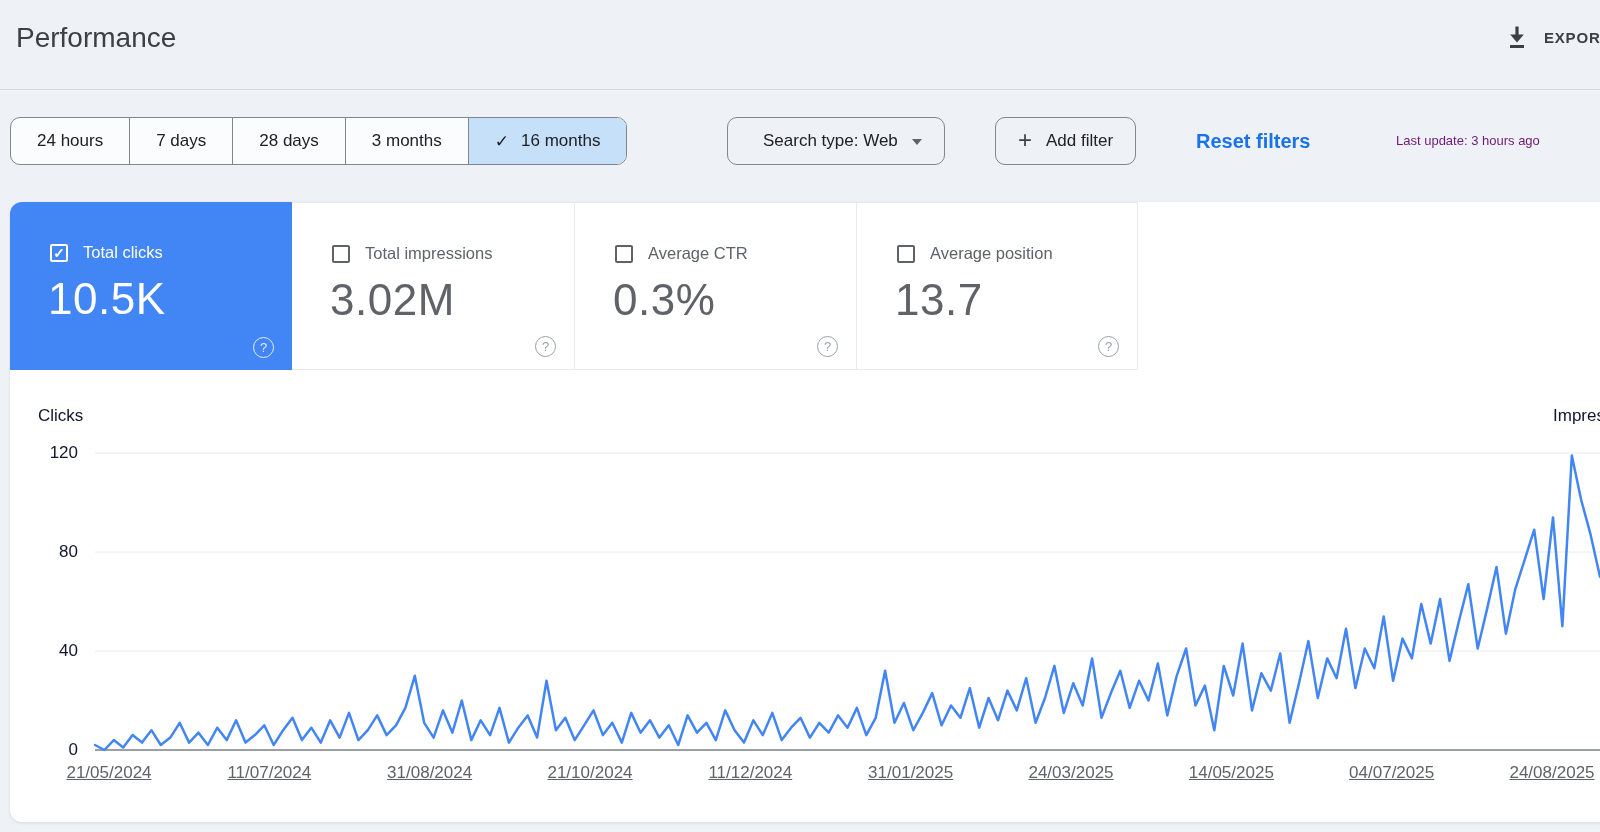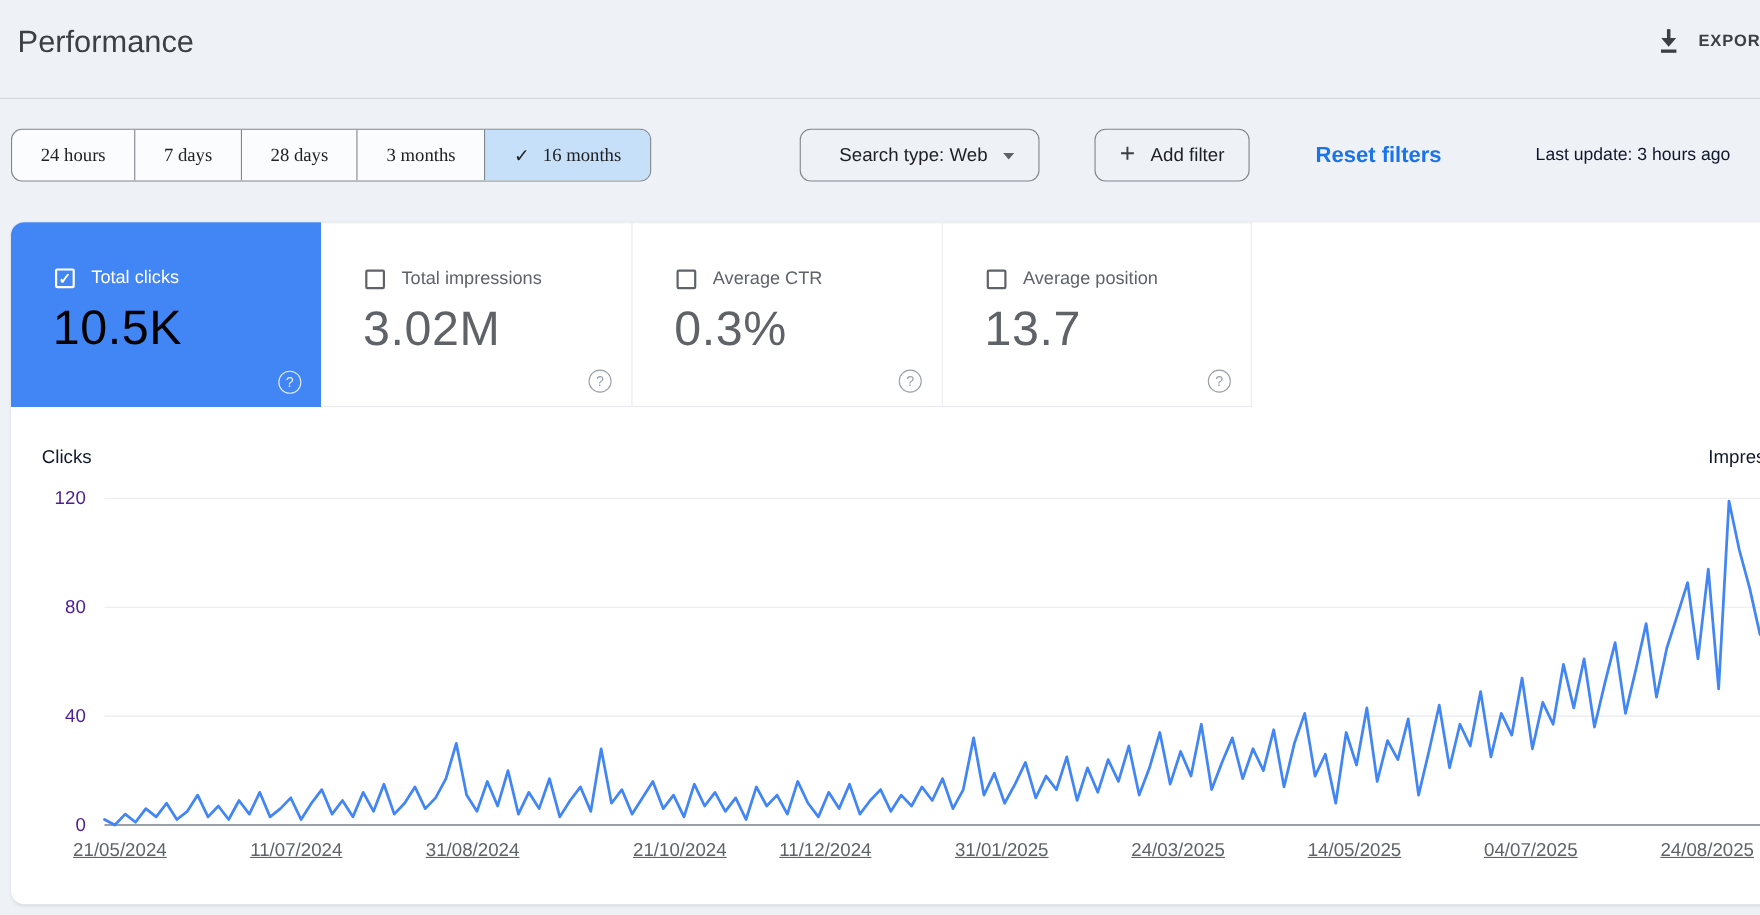--- a/index.html
+++ b/index.html
@@ -14,65 +14,65 @@
   
   .page-title { position:absolute; left:16px; top:22px; font-size:28px; color:#3c4043; }
   .header-divider { position:absolute; left:0; top:89px; width:1600px; height:1px; background:#d6dade; }
   .export { position:absolute; left:1504px; top:24px; display:flex; align-items:center; gap:14px; white-space:nowrap; cursor:pointer; }
   .export-label { font-size:15px; font-weight:bold; letter-spacing:0.8px; color:#3c4043; }
   
   .filter-row { position:absolute; left:0; top:117px; height:48px; width:1600px; }
   .seg-group { position:absolute; left:10px; top:0; display:inline-flex; height:48px;
     border:1px solid #80868b; border-radius:10px; overflow:hidden; background:#fbfcfe; }
   .seg { display:flex; align-items:center; padding:0 26px; font-size:17px; color:#202124;
-    border-left:1px solid #80868b; cursor:pointer;font-family:Liberation Serif, serif; }
+    border-left:1px solid #80868b; cursor:pointer; }
   .seg:first-child { border-left:none; }
   .seg.selected { gap:12px; }
   .seg .check { font-size:17px; color:#202124; }
   .chip { position:absolute; top:0; height:48px; display:flex; align-items:center; gap:14px;
     border:1px solid #80868b; border-radius:10px; padding:0 22px; font-size:17px; color:#202124;
     background:transparent; cursor:pointer; }
   .chip-search { left:727px;padding-left:35px; }
   .chip-add { left:995px; }
   .caret { width:0; height:0; border-left:5px solid transparent; border-right:5px solid transparent;
     border-top:6px solid #5f6368; margin-top:2px; }
   .plus { font-size:24px; font-weight:300; color:#3c4043; line-height:1; margin-top:-2px; }
   .reset-link { position:absolute; left:1196px; top:0; line-height:48px; font-size:20px; font-weight:bold;
     color:#1a73e8; cursor:pointer; }
-  .last-update { position:absolute; left:1396px; top:0; line-height:48px; font-size:16px;
-    color:#0f172a; white-space:nowrap;text-align:right; }
+  .last-update { position:absolute; left:1396px; top:0; line-height:48px; font-size:13px;
+    color:#701a75; white-space:nowrap;text-align:right; }
   
   .panel { position:absolute; left:10px; top:202px; width:1610px; height:620px;
     background:#ffffff; border-radius:12px; box-shadow:0 1px 3px rgba(60,64,67,.12); }
   
   .card { position:absolute; top:0; width:282px; height:168px; cursor:pointer; }
   .card.white { background:#fff; border-top:1px solid #e8eaed; border-bottom:1px solid #e8eaed; }
   .card.blue { left:0; background:#4285f4; border-radius:12px 0 0 0; }
   .card2 { left:282px; }
   .card3 { left:564px; border-left:1px solid #e8eaed; }
   .card4 { left:846px; border-left:1px solid #e8eaed; border-right:1px solid #e8eaed; }
   .card-head { position:absolute; left:40px; top:41px; display:flex; align-items:center; gap:15px; }
   .cbox { width:18px; height:18px; border:2px solid #5f6368; border-radius:2px; flex:none;
     display:flex; align-items:center; justify-content:center; }
   .card.blue .cbox { border-color:#ffffff; }
   .cbox .mark { font-size:14px; font-weight:bold; color:#ffffff; line-height:1; }
   .card-label { font-size:16.5px; color:#5f6368; }
   .card.blue .card-label { color:#ffffff; }
   .card-value { position:absolute; left:38px; top:72px; font-size:44px; color:#5f6368; letter-spacing:0.5px; }
-  .card.blue .card-value { color:#000000; }
+  .card.blue .card-value { color:#ffffff; }
   .help { position:absolute; right:18px; bottom:12px; width:21px; height:21px; border:1.5px solid #9aa0a6;
     border-radius:50%; display:flex; align-items:center; justify-content:center;
     font-size:13px; color:#9aa0a6; cursor:pointer; }
   .card.blue .help { border-color:rgba(255,255,255,.85); color:rgba(255,255,255,.85); }
   
   #chart-svg { position:absolute; left:0; top:0; pointer-events:none; }
   .axis-title { position:absolute; top:406px; font-size:17px; color:#0f172a; white-space:nowrap; }
   .axis-title.left { left:38px; }
   .axis-title.right { left:1553px; }
-  .ytick { position:absolute; left:0; width:78px; text-align:right; font-size:17px; color:#4c1d95; }
+  .ytick { position:absolute; left:0; width:78px; text-align:right; font-size:17px; color:#0f172a; }
   .xtick { position:absolute; top:763px; width:140px; text-align:center; font-size:17px; color:#5f6368; white-space:nowrap;text-decoration:underline; }
 </style>
 </head>
 <body>
 
 <div class="page-title">Performance</div>
 
 <div class="export">
   <svg width="26" height="26" viewBox="0 0 26 26">
     <rect x="11.4" y="2.5" width="3.2" height="9" fill="#3c4043"></rect>
@@ -165,20 +165,20 @@
 <div id="y-labels">
     <div class="ytick" style="top: 740px;">0</div>
     <div class="ytick" style="top: 641px;">40</div>
     <div class="ytick" style="top: 542px;">80</div>
     <div class="ytick" style="top: 443px;">120</div>
   </div>
 <div id="x-labels">
     <div class="xtick" style="left: 39px;">21/05/2024</div>
     <div class="xtick" style="left: 199.333px;">11/07/2024</div>
     <div class="xtick" style="left: 359.667px;">31/08/2024</div>
-    <div class="xtick" style="left: 548px;">21/10/2024</div>
+    <div class="xtick" style="left: 520px;">21/10/2024</div>
     <div class="xtick" style="left: 680.333px;">11/12/2024</div>
     <div class="xtick" style="left: 840.667px;">31/01/2025</div>
     <div class="xtick" style="left: 1001px;">24/03/2025</div>
     <div class="xtick" style="left: 1161.33px;">14/05/2025</div>
     <div class="xtick" style="left: 1321.67px;">04/07/2025</div>
     <div class="xtick" style="left: 1482px;">24/08/2025</div>
   </div>
 
 </body></html>

